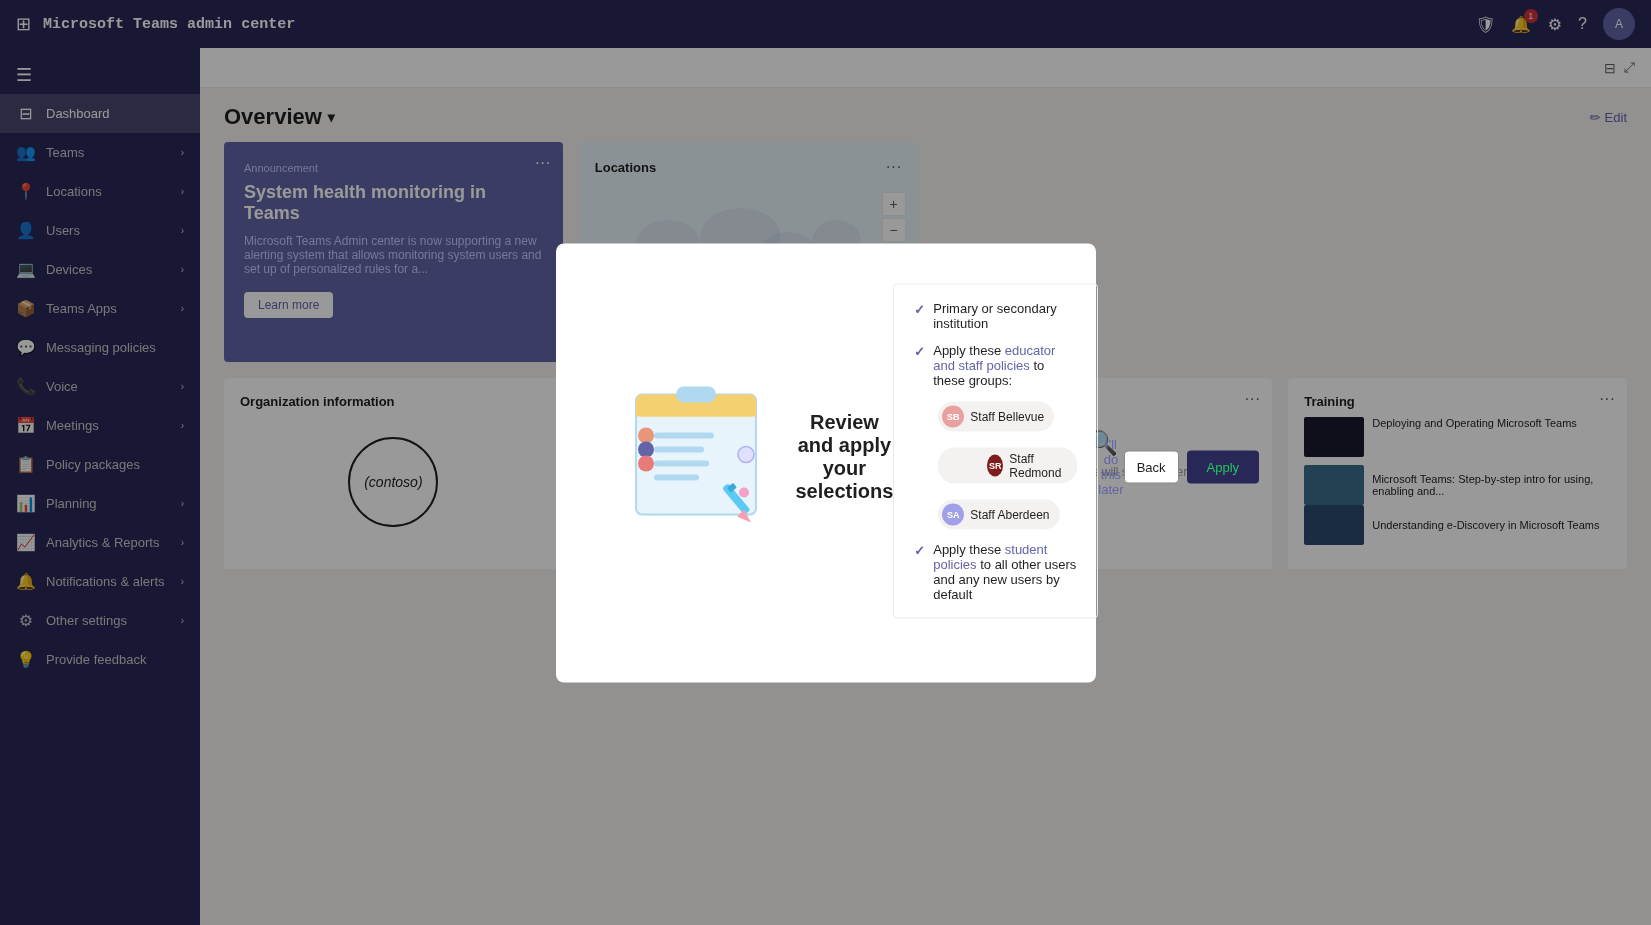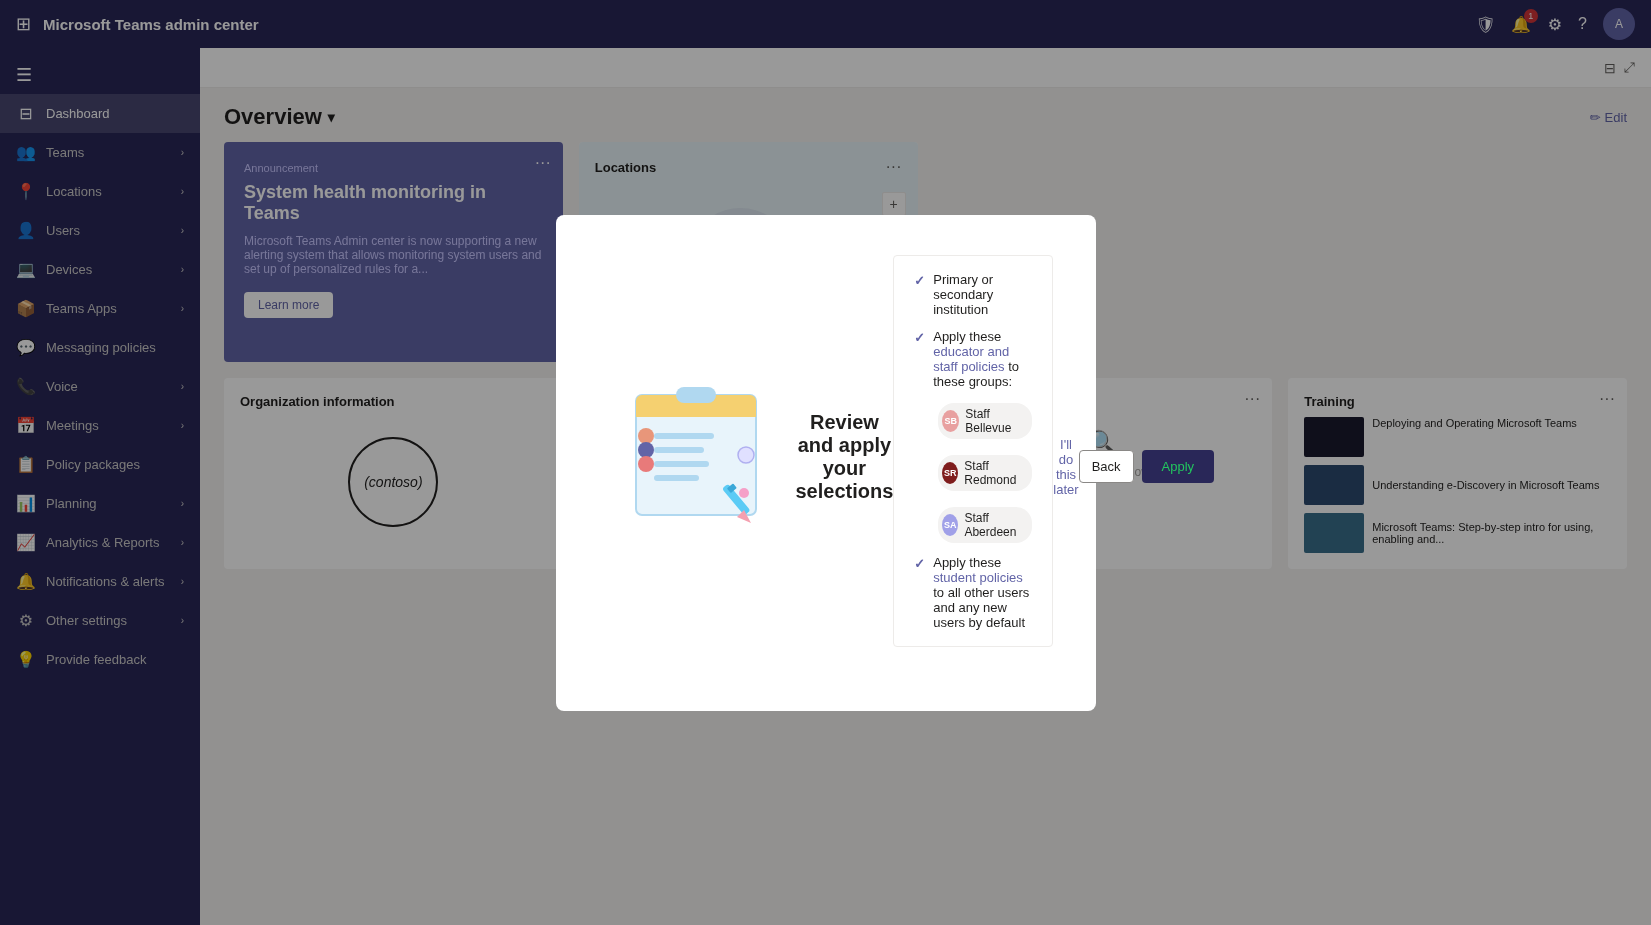--- a/index.html
+++ b/index.html
@@ -10,21 +10,21 @@
       background: #292758;
       height: 48px;
       display: flex;
       align-items: center;
       padding: 0 16px;
       gap: 12px;
       position: relative;
       z-index: 10;
     }
     .topbar-grid-icon { color: white; font-size: 18px; cursor: pointer; }
-    .topbar-title { color: white; font-size: 15px; font-weight: 600; flex: 1; }
+    .topbar-title { color: white; font-size: 15px; font-weight: 600; flex: 1; font-family: Liberation Mono, monospace; }
     .topbar-icons { display: flex; align-items: center; gap: 16px; }
     .topbar-icon { color: white; font-size: 16px; cursor: pointer; position: relative; }
     .topbar-icon .badge {
       position: absolute; top: -6px; right: -6px;
       background: #d13438; color: white; border-radius: 50%;
       width: 14px; height: 14px; font-size: 9px; display: flex; align-items: center; justify-content: center;
     }
     .topbar-avatar {
       width: 32px; height: 32px; border-radius: 50%; background: #6264a7;
       display: flex; align-items: center; justify-content: center; color: white; font-size: 12px; cursor: pointer;
@@ -382,28 +382,28 @@
       </div>
 
       <div class="card">
         <div class="card-title">Training</div>
         <span class="card-more">···</span>
         <div style="margin-top:8px;">
           <div style="display:flex; gap:8px; margin-bottom:8px;">
             <div style="width:60px; height:40px; background:#1a1a2e; border-radius:2px; flex-shrink:0;"></div>
             <div style="font-size:11px; color:#201f1e;">Deploying and Operating Microsoft Teams</div>
           </div>
+          <div style="display:flex; gap:8px; align-items:center;">
+            <div style="width:60px; height:40px; background:#3a6e8a; border-radius:2px; flex-shrink:0;"></div>
+            <div style="font-size:11px; color:#201f1e;">Microsoft Teams: Step-by-step intro for using, enabling and...</div>
+          </div>
           <div style="display:flex; gap:8px; align-items:center; margin-bottom:8px;">
             <div style="width:60px; height:40px; background:#2c4a6e; border-radius:2px; flex-shrink:0;"></div>
             <div style="font-size:11px; color:#201f1e;">Understanding e-Discovery in Microsoft Teams</div>
           </div>
-          <div style="display:flex; gap:8px; align-items:center;">
-            <div style="width:60px; height:40px; background:#3a6e8a; border-radius:2px; flex-shrink:0;"></div>
-            <div style="font-size:11px; color:#201f1e;">Microsoft Teams: Step-by-step intro for using, enabling and...</div>
-          </div>
         </div>
       </div>
     </div>
   </div>
 </div>
 
 <div class="overlay"></div>
 
 <div class="modal">
 
@@ -450,21 +450,21 @@
       <div style="display:flex; gap:8px;">
         <span class="check-icon">✓</span>
         <span>Apply these <a class="check-link">educator and staff policies</a> to these groups:</span>
       </div>
       <div class="group-tags" style="margin-left:24px;gap:16px;">
         <div class="group-tag">
           <div class="group-avatar" style="background:#e8a0a0;">SB</div>
           <span>Staff Bellevue</span>
         </div>
         <div class="group-tag">
-          <div class="group-avatar" style="background:#7f1d1d;">SR</div>
+          <div class="group-avatar" style="background:#7f1d1d;margin-left:45px;">SR</div>
           <span>Staff Redmond</span>
         </div>
         <div class="group-tag">
           <div class="group-avatar" style="background:#a0a0e8;">SA</div>
           <span>Staff Aberdeen</span>
         </div>
       </div>
     </div>
 
     <div class="check-item">

